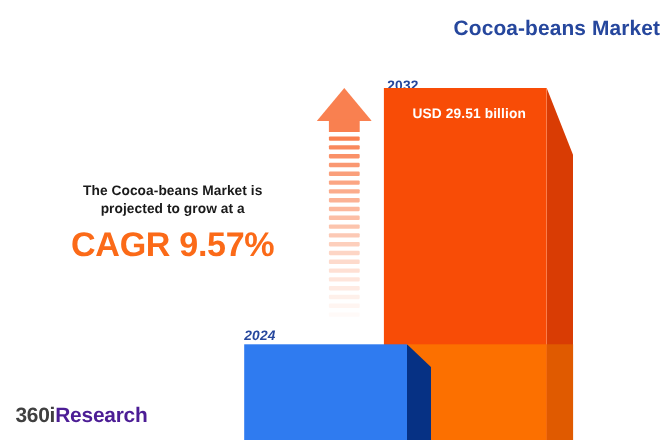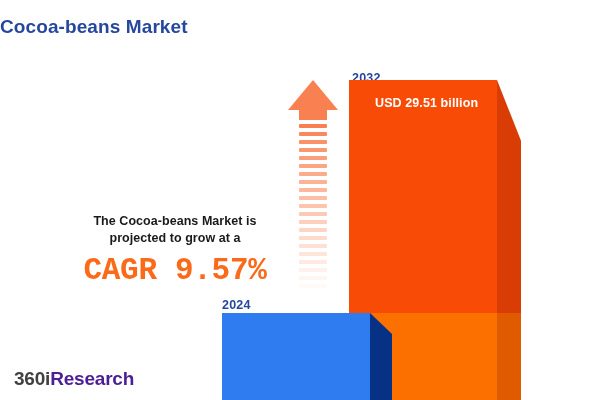--- a/index.html
+++ b/index.html
@@ -16,21 +16,21 @@
     font-family: "Liberation Sans", sans-serif;
     -webkit-font-smoothing: antialiased;
   }
 
   
   .title {
     position: absolute;
     left: 0;
     top: 16px;
     width: 600px;
-    text-align: left;
+    text-align: right;
     font-size: 19px;
     font-weight: bold;
     letter-spacing: 0.1px;
     color: #26479d;
   }
 
   
   .bar-group { position: absolute; }
 
   .bar-face {
@@ -86,21 +86,21 @@
     width: 148px;
     height: 87px;
   }
   #bar-2024 .bar-face { background: #2f7bf0; }
   #bar-2024 .bar-side {
     left: 148px;
     width: 22px;
     background: #063184;
     clip-path: polygon(0 0, 100% 24%, 100% 100%, 0 100%);
   }
-  #year-2024 { left: 222px; top: 287px; }
+  #year-2024 { left: 222px; top: 287px; font-style: italic; }
   #value-2024 { left: 247px; top: 328px; }
 
   
   .front-band {
     position: absolute;
     left: 370px;
     top: 313px;
     width: 127px;
     height: 87px;
     background: #fc7000;
@@ -150,40 +150,38 @@
     display: block;
     height: 4px;
     border-radius: 1px;
     background: #f98050;
     margin-bottom: 4px;
   }
 
   
   #cagr-block {
     position: absolute;
-    left: 64px;
+    left: 46px;
     top: 165px;
     width: 222px;
     text-align: center;
-    margin-top: 48px;
   }
   .cagr-lead {
     font-size: 12.5px;
     font-weight: bold;
     color: #1a1a1a;
     line-height: 1.35;
     letter-spacing: 0.05px;
   }
   .cagr-value {
     margin-top: 6px;
     font-size: 31px;
     font-weight: bold;
     color: #fb6a18;
     letter-spacing: -0.3px;
-    font-family: Liberation Mono, monospace;
   }
 
   
   #logo {
     position: absolute;
     left: 14px;
     top: 368px;
     font-size: 19px;
     font-weight: bold;
     letter-spacing: -0.2px;

